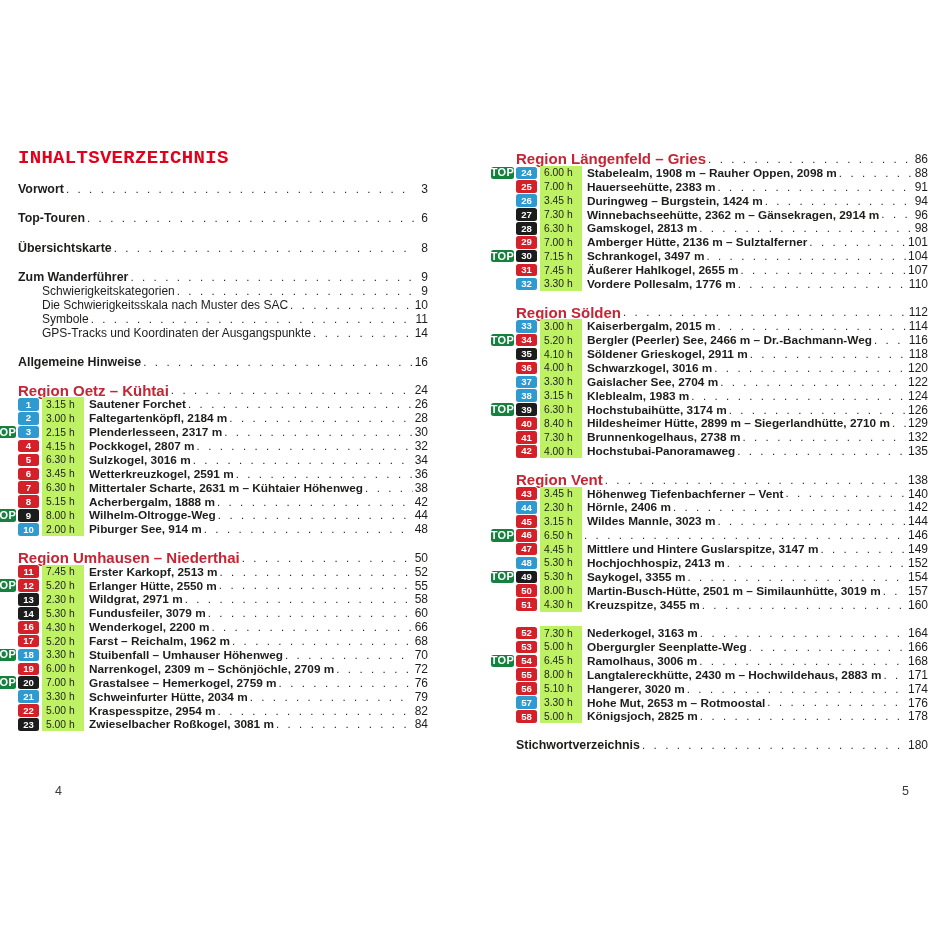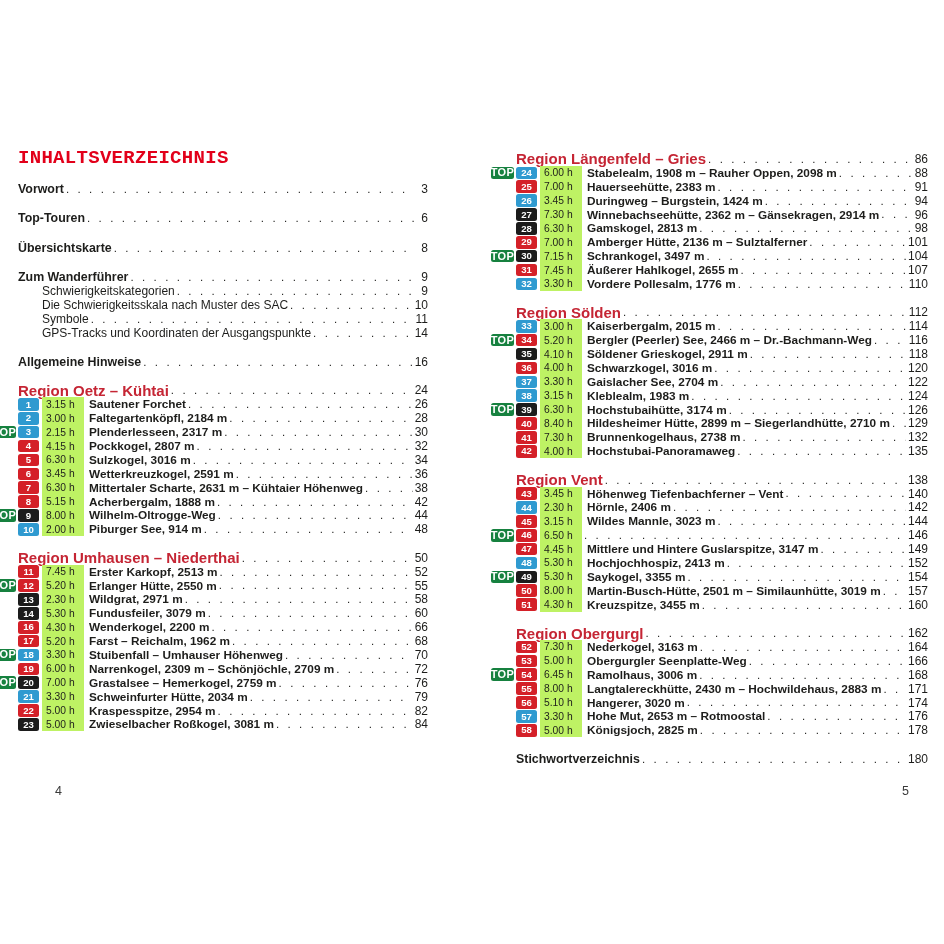--- a/index.html
+++ b/index.html
@@ -613,25 +613,20 @@
           <span class="badge-wrap">
             <span class="num-badge red">51</span>
           </span>
           <span class="time-cell">4.30 h</span>
           <span class="tour-name">Kreuzspitze, 3455 m</span>
           <span class="dots"></span>
           <span class="page-ref">160</span>
         </div>
       </div>
       <div class="section">
-        <div class="row header-row">
-          <span class="region-title">Region Obergurgl</span>
-          <span class="dots"></span>
-          <span class="page-ref">162</span>
-        </div>
         <div class="row tour-row">
           <span class="badge-wrap">
             <span class="num-badge red">52</span>
           </span>
           <span class="time-cell">7.30 h</span>
           <span class="tour-name">Nederkogel, 3163 m</span>
           <span class="dots"></span>
           <span class="page-ref">164</span>
         </div>
         <div class="row tour-row">

